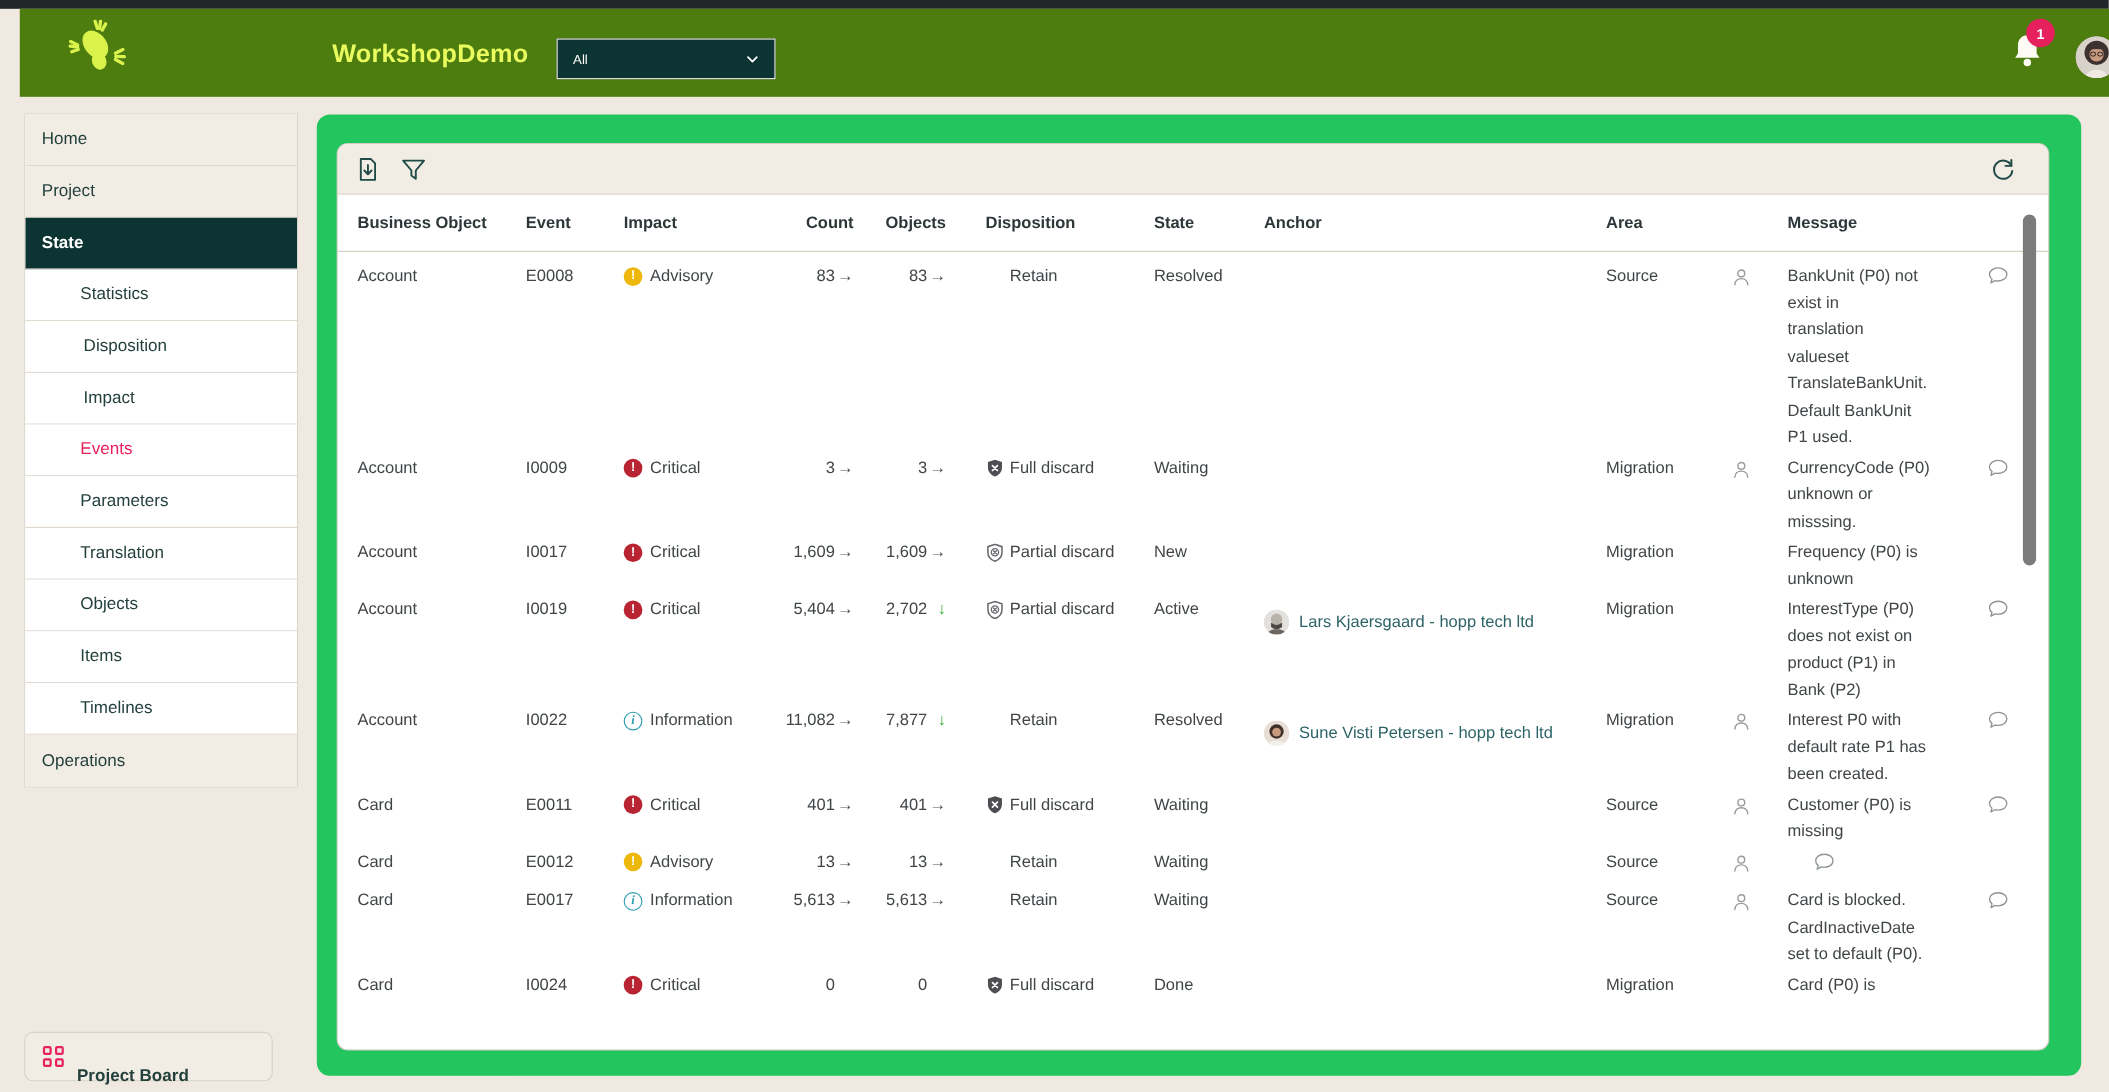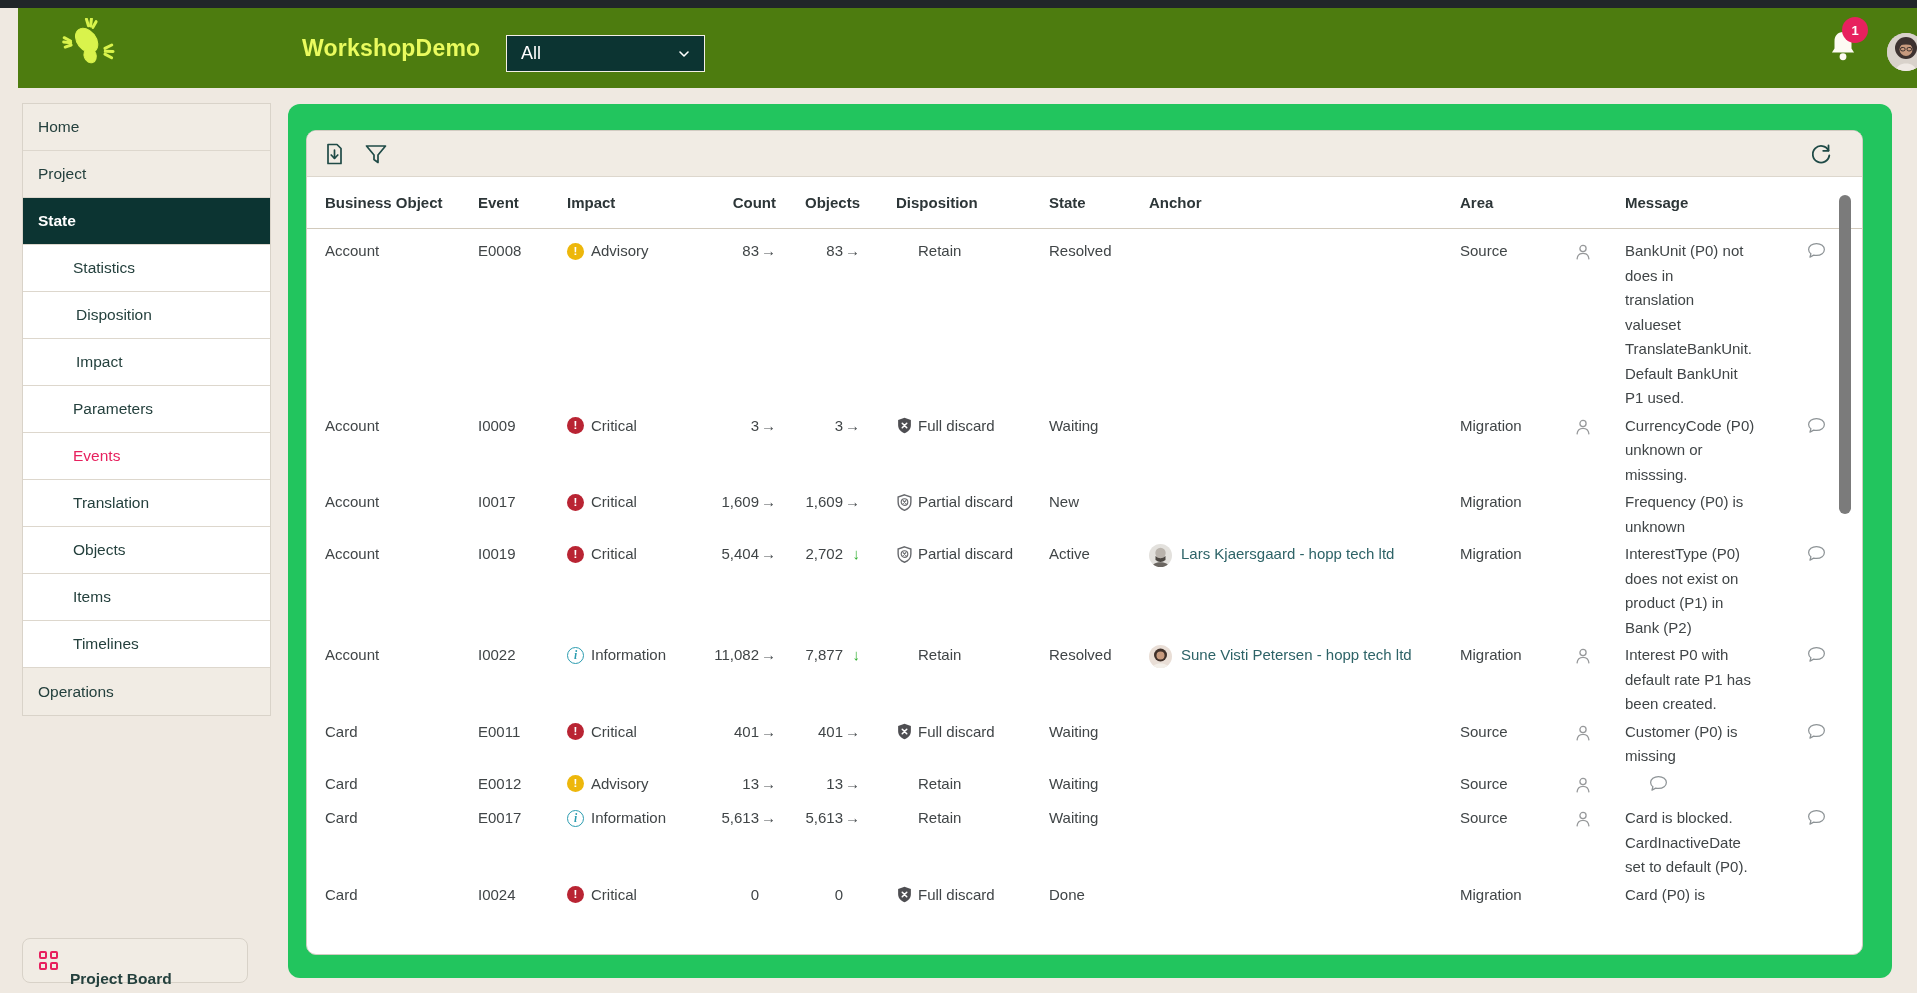--- a/index.html
+++ b/index.html
@@ -6,21 +6,21 @@
   html,body { width:1917px; height:993px; overflow:hidden;
     font-family:"Liberation Sans", sans-serif; background:#efe9e1; color:#404547; }
 
   
   .top-strip { position:absolute; left:0; top:0; width:1917px; height:8px; background:#212629; }
   .app-header { position:absolute; left:0; top:8px; width:1917px; height:80px; background:#4d7c0f;margin-left:18px; }
   .logo { position:absolute; left:44px; top:10px; width:56px; height:58px; }
   .brand { position:absolute; left:284px; top:0; height:80px; line-height:80px;
     font-size:23px; font-weight:700; color:#eafb5e; letter-spacing:.2px; }
   .hdr-select { position:absolute; top:27px; height:37px; background:#0c3432;
-    border:1px solid #f3efe6; color:#fff; font-size:18px; display:flex; align-items:center;
+    border:1px solid #f3efe6; color:#fff; font-size:12px; display:flex; align-items:center;
     padding:0 12px 0 14px; cursor:pointer; }
   .hdr-select .chev { margin-left:auto; }
   .sel-all { left:488px; width:199px; }
   .sel-train { left:700px; width:217px; }
   .bell-wrap { position:absolute; left:1808px; top:18px; width:46px; height:50px; }
   .badge { position:absolute; left:16px; top:-9px; width:26px; height:26px; border-radius:50%;
     background:#e7215e; color:#fff; font-size:13px; font-weight:700; display:flex;
     align-items:center; justify-content:center; z-index:2; }
   .hdr-avatar { position:absolute; left:1869px; top:25px; width:38px; height:38px; border-radius:50%;
     overflow:hidden; background:#cfc9c4; }
@@ -74,21 +74,21 @@
   .imp { width:17px; height:17px; border-radius:50%; flex:none; margin:3.5px 7px 0 0;
     display:flex; align-items:center; justify-content:center; font-size:11.5px; font-weight:700; }
   .imp.Advisory { background:#edb70b; color:#fff; }
   .imp.Critical { background:#b92433; color:#fff; }
   .imp.Information { background:#fff; color:#2b9cb0; border:1.5px solid #2b9cb0;
     font-family:"Liberation Serif", serif; font-style:italic; }
 
   .disp-slot { width:22px; flex:none; padding-top:3.5px; }
   .disp-slot svg { display:block; }
 
-  .anchor-chip { display:flex; align-items:flex-end; gap:9px; cursor:pointer; }
+  .anchor-chip { display:flex; align-items:flex-start; gap:9px; cursor:pointer;margin-top:12px; }
   .mini-avatar { width:23px; height:23px; border-radius:50%; overflow:hidden; flex:none; }
   .anchor-name { color:#2d6367; white-space:nowrap; }
   .msg-line { white-space:nowrap; }
 
   .vscroll { position:absolute; right:11px; top:64px; width:12px; height:319px;
     background:#7b7b7b; border-radius:6px; cursor:pointer; }
 </style>
 </head>
 <body>
 
@@ -154,25 +154,25 @@
     </div>
     <div class="side-item lv1 white">
       <span>Statistics</span>
     </div>
     <div class="side-item lv2 white">
       <span>Disposition</span>
     </div>
     <div class="side-item lv2 white">
       <span>Impact</span>
     </div>
+    <div class="side-item lv1 active">
+      <span>Events</span>
+    </div>
     <div class="side-item lv1 white">
       <span>Parameters</span>
-    </div>
-    <div class="side-item lv1 active">
-      <span>Events</span>
     </div>
     <div class="side-item lv1 white">
       <span>Translation</span>
     </div>
     <div class="side-item lv1 white">
       <span>Objects</span>
     </div>
     <div class="side-item lv1 white">
       <span>Items</span>
     </div>
@@ -257,21 +257,21 @@
     </div>
     <div class="c-area">Source</div>
     <div class="c-person">
       <svg width="20" height="22" viewBox="0 0 22 22" style="margin-top:2px">
         <circle cx="11" cy="7.2" r="3.4" fill="none" stroke="#97999b" stroke-width="1.4"></circle>
         <path d="M4.5 18.5 C5 13.8 8 12.4 11 12.4 C14 12.4 17 13.8 17.5 18.5" fill="none" stroke="#97999b" stroke-width="1.4" stroke-linecap="round"></path>
       </svg>
     </div>
     <div class="c-msg">
             <div class="msg-line">BankUnit (P0) not</div>
-            <div class="msg-line">does in</div>
+            <div class="msg-line">exist in</div>
             <div class="msg-line">translation</div>
             <div class="msg-line">valueset</div>
             <div class="msg-line">TranslateBankUnit.</div>
             <div class="msg-line">Default BankUnit</div>
             <div class="msg-line">P1 used.</div>
           </div>
     <div class="c-chat">
       <svg width="21" height="20" viewBox="0 0 24 22" style="margin-left:23px; margin-top:2px">
         <path d="M12 2.5 C6.8 2.5 3 5.6 3 9.3 C3 11.2 4 12.9 5.6 14.1 L4.5 18 L8.8 15.7 C9.8 16 10.9 16.1 12 16.1 C17.2 16.1 21 13 21 9.3 C21 5.6 17.2 2.5 12 2.5 Z" fill="none" stroke="#8d9396" stroke-width="1.4" stroke-linejoin="round"></path>
       </svg>

